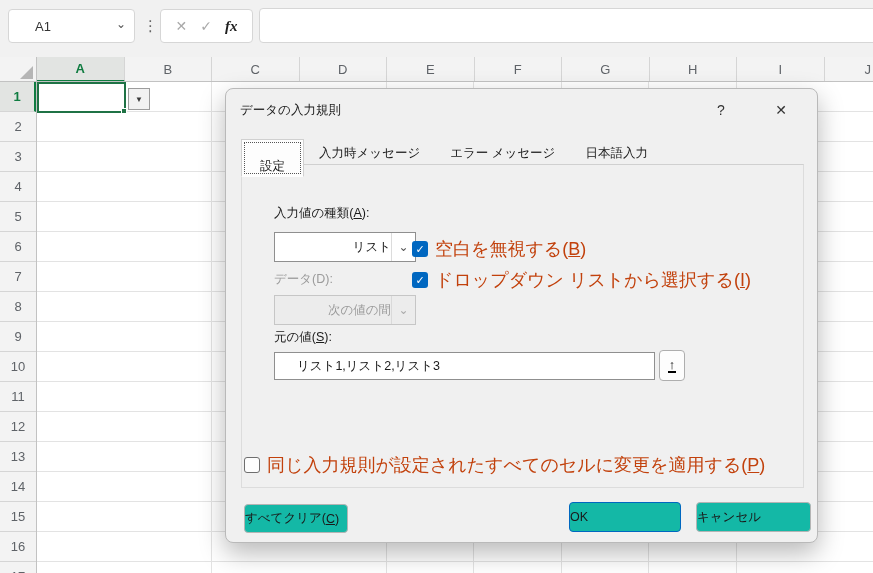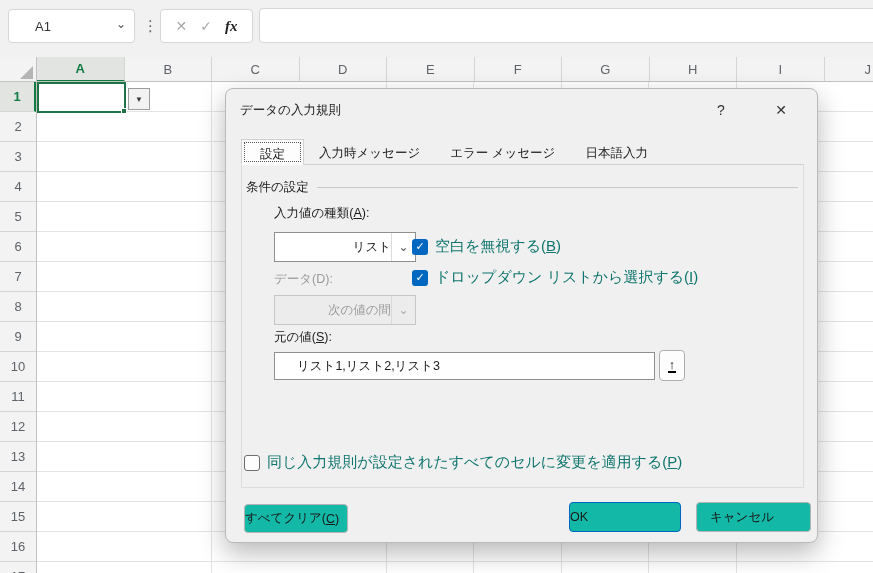--- a/index.html
+++ b/index.html
@@ -64,21 +64,21 @@
   .dlg-title{position:absolute;left:14px;top:13px;font-size:12.5px;color:#191919;}
   .dlg-help{position:absolute;right:82px;top:8px;width:28px;height:26px;display:flex;align-items:center;
     justify-content:center;font-size:14px;color:#333;border-radius:4px;}
   .dlg-close{position:absolute;right:22px;top:8px;width:28px;height:26px;display:flex;align-items:center;
     justify-content:center;font-size:14px;color:#333;border-radius:4px;}
 
   .tabstrip{position:absolute;left:15px;top:50px;display:flex;z-index:2;}
   .tab{border:1px solid transparent;background:transparent;padding:5px 14px;font-size:12.5px;color:#1a1a1a;
     height:26px;cursor:default;}
   .tab:first-of-type{background:#fdfdfd;border:1px solid #d0d0d0;border-bottom-color:#fdfdfd;
-    outline:1px dotted #555;outline-offset:-4px;padding:6px 18px;}
+    outline:1px dotted #555;outline-offset:-4px;padding:18px 18px;}
 
   .tab-panel{position:absolute;left:15px;top:75px;width:563px;height:324px;background:var(--dialog-bg);
     border:1px solid #dcdcdc;border-top:1px solid #d0d0d0;z-index:1;}
   .group-row{position:absolute;left:4px;top:14px;right:5px;display:flex;align-items:center;}
   .group-label{font-size:12.5px;color:#1a1a1a;white-space:nowrap;}
   .group-line{flex:1;height:1px;background:#c9c9c9;margin-left:8px;}
 
   .lbl{position:absolute;font-size:12.5px;color:#1a1a1a;white-space:nowrap;}
   .lbl.disabled{color:#9b9b9b;}
   .ak{text-decoration:underline;}
@@ -89,34 +89,34 @@
   .combo .combo-btn{width:24px;height:100%;display:flex;align-items:center;justify-content:center;
     border-left:1px solid #dcdcdc;color:#555;font-size:12px;}
   .combo.disabled{background:#ececec;border-color:#c6c6c6;}
   .combo.disabled .combo-val{color:#9b9b9b;}
   .combo.disabled .combo-btn{color:#ababab;border-left-color:#d9d9d9;}
 
   .chkrow{position:absolute;display:flex;align-items:center;gap:7px;}
   .chk{width:16px;height:16px;border-radius:3px;flex:0 0 16px;display:flex;align-items:center;justify-content:center;}
   .chk.checked{background:var(--checkbox-blue);color:#fff;font-size:11px;font-weight:bold;}
   .chk.unchecked{background:#fdfdfd;border:1px solid #6e6e6e;}
-  .chkrow .chklbl{font-size:15px;color:#0f766e;white-space:nowrap;}
+  .chkrow .chklbl{font-size:18px;color:#c2410c;white-space:nowrap;}
 
   .src-input{position:absolute;left:32px;top:187px;width:381px;height:28px;background:#fff;
     border:1px solid #8f8f8f;font-size:12.5px;color:#1a1a1a;padding:0 22px;outline:none;}
   .collapse-btn{position:absolute;left:417px;top:185px;width:26px;height:31px;background:#fdfdfd;
     border:1px solid #aeaeae;border-radius:4px;display:flex;align-items:center;justify-content:center;cursor:default;}
   .collapse-glyph{font-size:13px;font-weight:bold;color:#000;line-height:11px;border-bottom:2px solid #000;
     padding:0 1px 1px 1px;}
 
   .btn{position:absolute;background:#14b8a6;border:1px solid #b4b4b4;border-radius:4px;
     font-size:12.5px;color:#1a1a1a;display:flex;align-items:center;justify-content:flex-start;cursor:default;}
   .btn-clear{left:18px;top:415px;width:104px;height:29px;}
   .btn-ok{left:343px;top:413px;width:112px;height:30px;border:1px solid var(--ok-border);}
-  .btn-cancel{left:470px;top:413px;width:115px;height:30px;padding-left:13px;}
+  .btn-cancel{left:470px;top:413px;width:115px;height:30px;}
 </style>
 </head>
 <body>
 
 <div class="topbar">
   <div class="namebox">
     <span class="nb-val">A1</span>
     <span class="nb-chev">⌄</span>
   </div>
   <div class="menu-dots">⋮</div>
@@ -269,24 +269,20 @@
       <button class="tab"><span>設定</span></button>
 
       <button class="tab"><span>入力時メッセージ</span></button>
 
       <button class="tab"><span>エラー メッセージ</span></button>
 
       <button class="tab"><span>日本語入力</span></button>
     </div>
 
   <div class="tab-panel">
-    <div class="group-row">
-      <span class="group-label">条件の設定</span>
-      <span class="group-line"></span>
-    </div>
 
     <span class="lbl" style="left:32px;top:40px;"><span>入力値の種類(</span><span class="ak">A</span><span>):</span></span>
 
     <div class="combo" style="left:32px;top:67px;">
       <span class="combo-val">リスト</span>
       <span class="combo-btn">⌄</span>
     </div>
 
     <div class="chkrow" style="left:170px;top:72px;">
       <span class="chk checked">✓</span>

